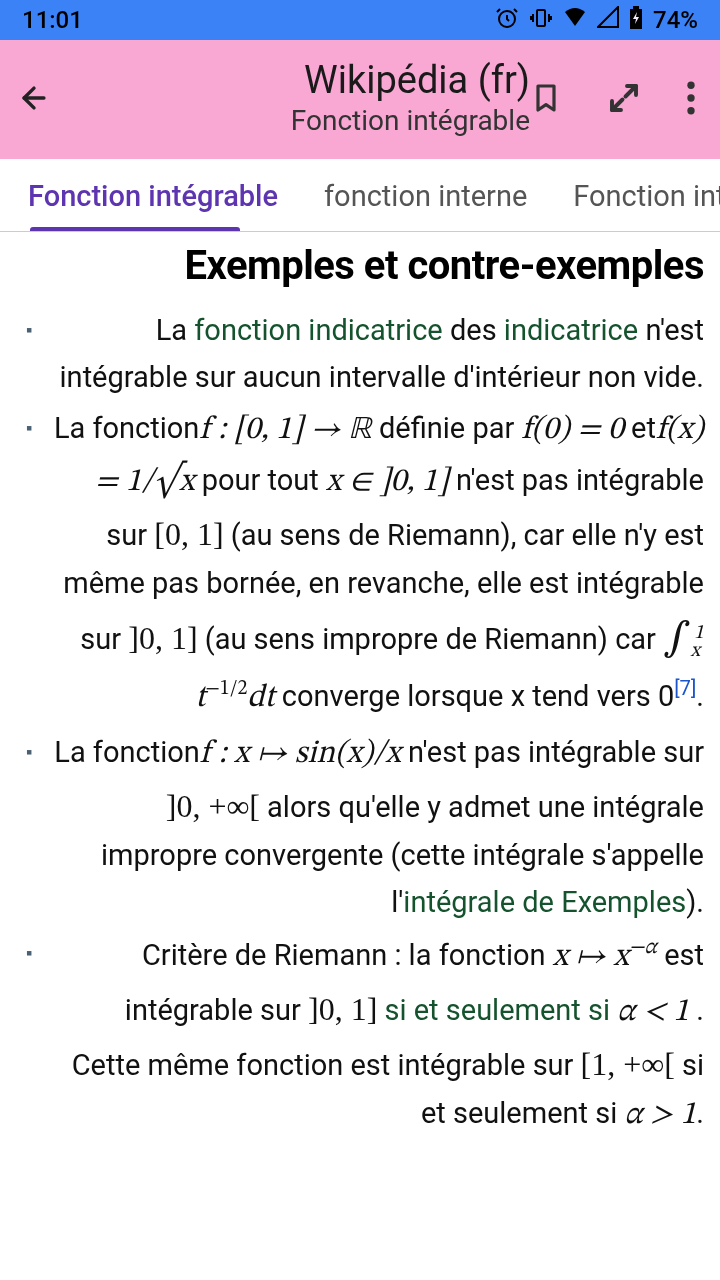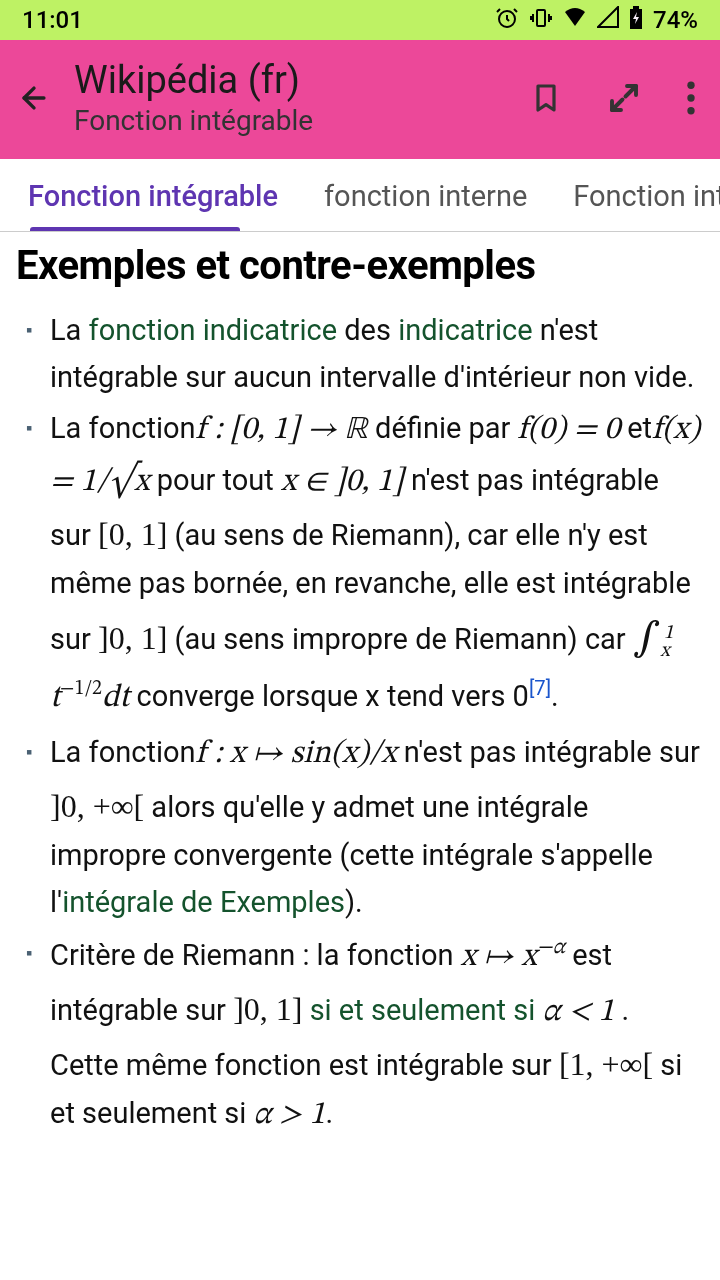--- a/index.html
+++ b/index.html
@@ -6,34 +6,35 @@
   body {
     width: 720px;
     height: 1280px;
     overflow: hidden;
     font-family: -apple-system, Roboto, "Helvetica Neue", Arial, sans-serif;
     background: #fff;
     color: #000;
   }
   .status-bar {
     height: 40px;
-    background: #bef264;
+    background: #3b82f6;
     display: flex;
     align-items: center;
     justify-content: space-between;
     padding: 0 22px;
     font-size: 24px;
     font-weight: 500;
   }
   .status-icons { display: flex; align-items: flex-start; gap: 10px; }
   .app-header {
-    background: #ec4899;
+    background: #f9a8d4;
     display: flex;
     align-items: center;
     padding: 18px 14px 22px 14px;
+    text-align: right;
   }
   .back-btn { width: 40px; display:flex; justify-content:center; }
   .header-titles { flex: 1; margin-left: 20px; }
   .site-title { font-size: 38px; font-weight: 400; color:#1a1a1a; }
   .page-title { font-size: 28px; color:#333; margin-top:2px; }
   .header-actions { display: flex; align-items: center; gap: 44px; margin-right: 10px; }
   .tab-row {
     display: flex;
     font-size: 29px;
     padding: 0 0 0 22px;
@@ -48,21 +49,21 @@
     position: relative;
   }
   .tab.active { color: #5e35b1; font-weight: 500; }
   .tab.active::after {
     content:"";
     display:block;
     position:absolute;
     bottom:-1px; left:8px; width: 210px; height:5px;
     background:#5e35b1; border-radius:3px 3px 0 0;
   }
-  .content { padding: 10px 16px 0 16px; }
+  .content { padding: 10px 16px 0 16px; text-align: right; }
   h2 { font-size: 40px; font-weight: 700; margin-bottom: 18px; letter-spacing:-0.5px;}
   ul { list-style: none; padding-left: 34px; }
   li {
     position: relative;
     font-size: 29px;
     line-height: 1.62;
     margin-bottom: 4px;
     color:#111;
   }
   li::before {

